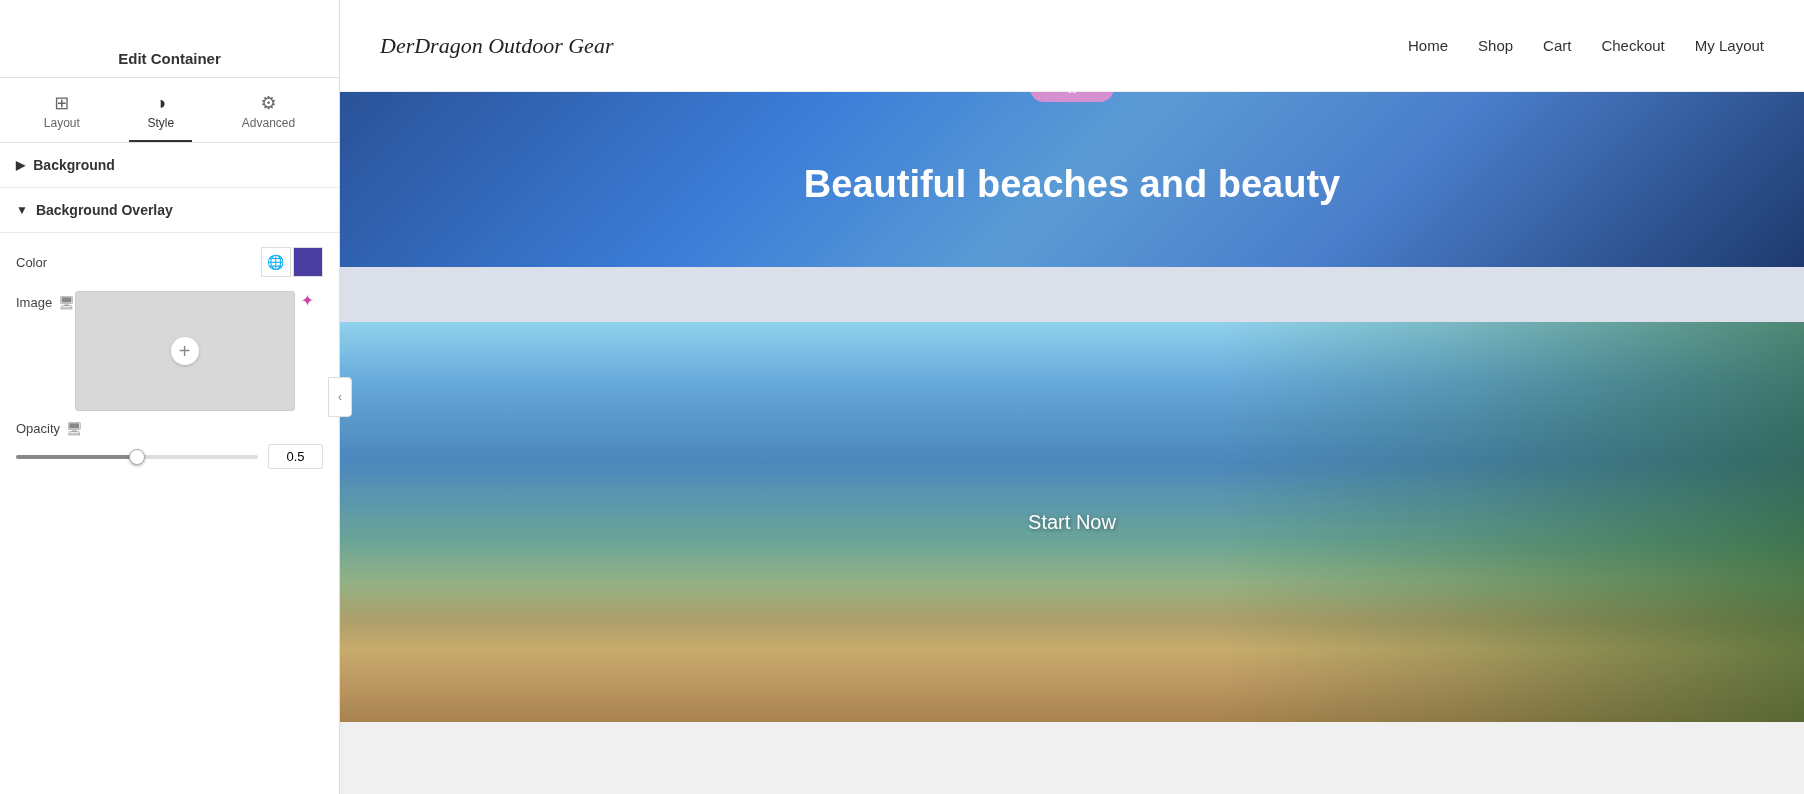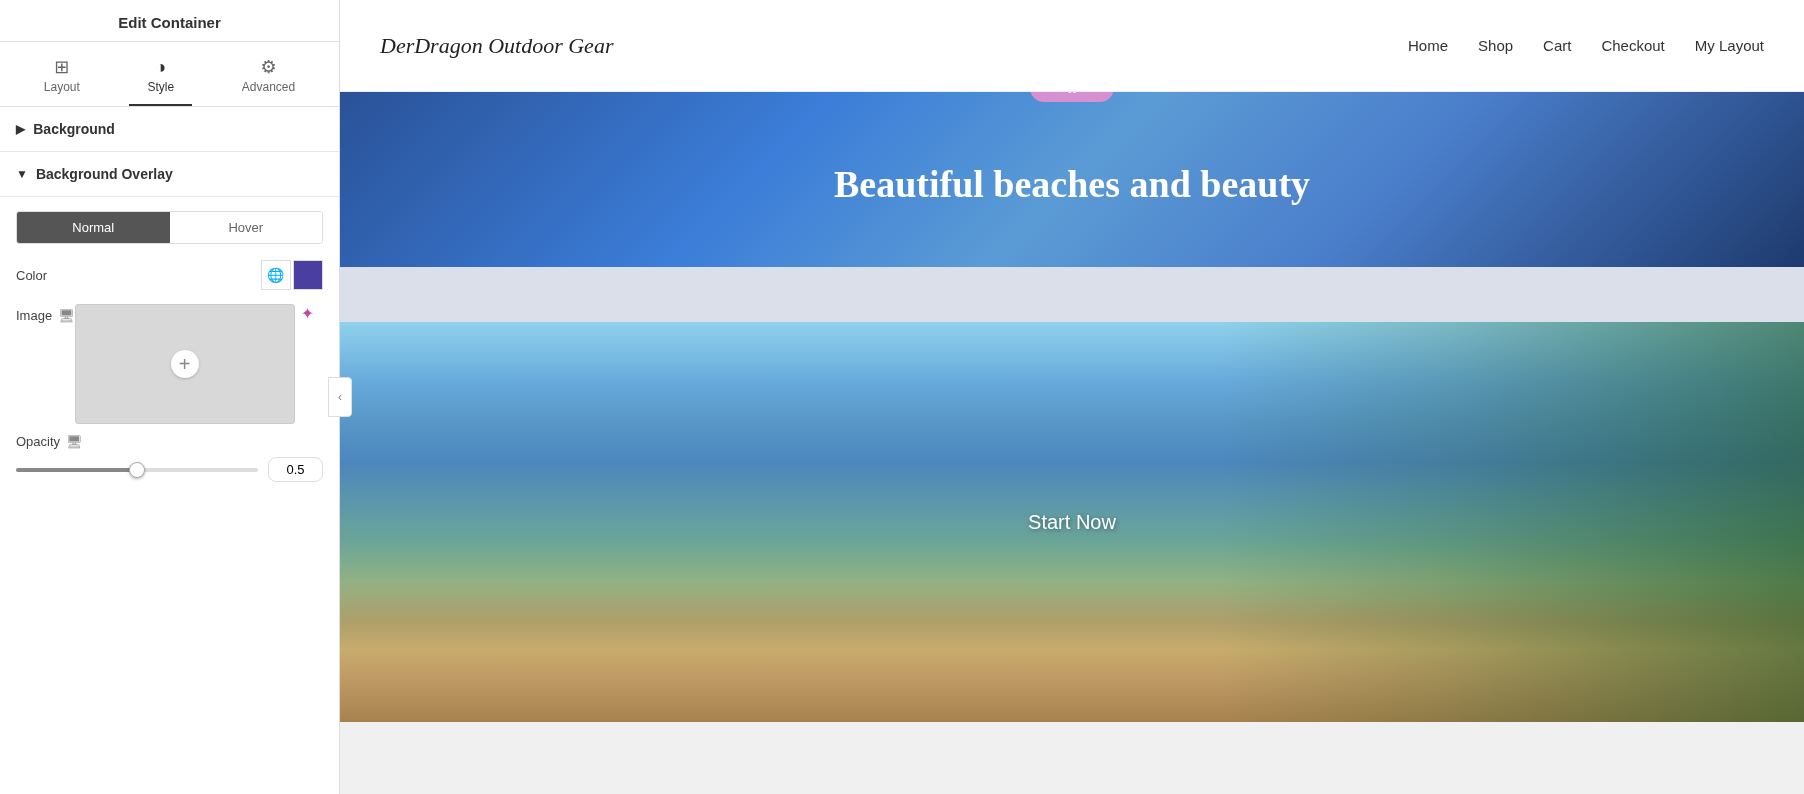--- a/index.html
+++ b/index.html
@@ -17,20 +17,21 @@
       overflow-y: auto;
     }
 
     .panel-title {
       font-weight: 700;
       font-size: 15px;
       text-align: center;
       padding: 14px 0 10px;
       border-bottom: 1px solid #e0e0e0;
       color: #333;
+      margin-top: 36px;
     }
 
     .tab-bar {
       display: flex;
       justify-content: space-around;
       align-items: center;
       padding: 10px 10px 0;
       border-bottom: 1px solid #e0e0e0;
     }
 
@@ -273,21 +274,21 @@
       left: calc(50% - 8px);
       box-shadow: 0 1px 3px rgba(0,0,0,0.3);
     }
 
     .opacity-input {
       width: 55px;
       border: 1px solid #ddd;
       padding: 4px 6px;
       font-size: 13px;
       text-align: center;
-      border-radius: 8px;
+      border-radius: 2px;
     }
 
     
     .main-area {
       flex: 1;
       display: flex;
       flex-direction: column;
       position: relative;
       overflow: hidden;
     }
@@ -341,21 +342,21 @@
       align-items: center;
       justify-content: center;
       position: relative;
     }
 
     .hero-text {
       color: #fff;
       font-size: 38px;
       font-weight: 900;
       text-align: center;
-      font-family: Liberation Serif, serif;
+      font-family: Liberation Sans, sans-serif;
       margin-top: 9px;
     }
 
     
     .floating-toolbar {
       position: absolute;
       top: -18px;
       left: 50%;
       transform: translateX(-50%);
       background: #d68fd0;
@@ -485,24 +486,20 @@
     <span>Background</span>
   </div>
 
   <div class="overlay-header">
     <span class="arrow">▼</span>
     <span>Background Overlay</span>
   </div>
 
   <div class="overlay-content">
 
-    <div class="toggle-row">
-      <div class="toggle-btn active">Normal</div>
-      <div class="toggle-btn">Hover</div>
-    </div>
 
 
     <div class="form-row">
       <label class="form-label">Color</label>
       <div class="color-buttons">
         <div class="color-btn">🌐</div>
         <div class="color-swatch"></div>
       </div>
     </div>
 

